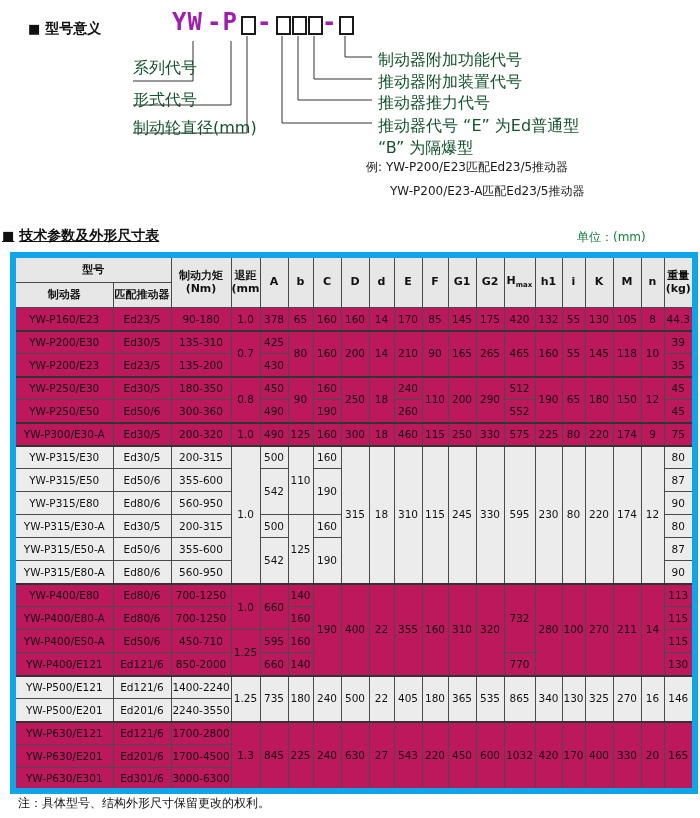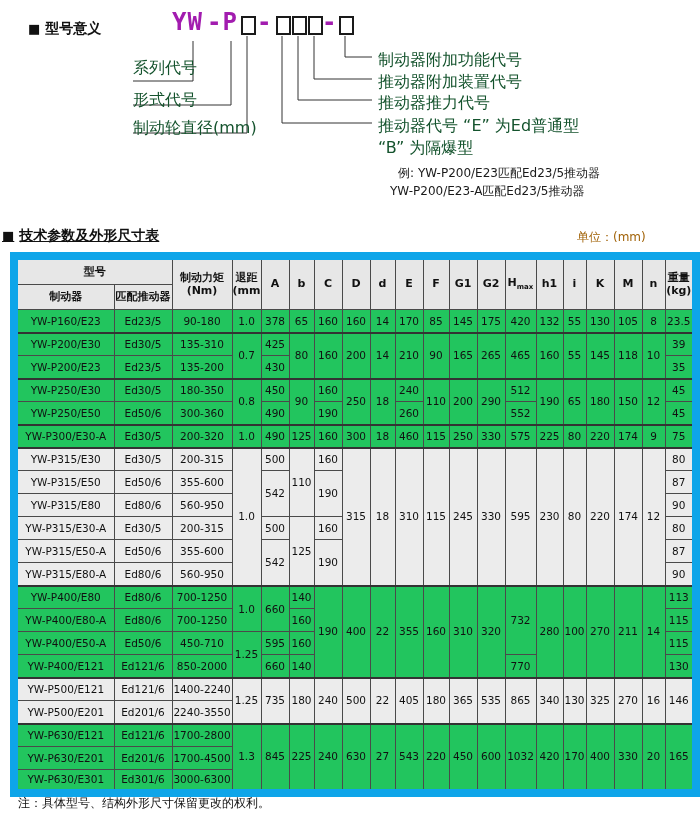--- a/index.html
+++ b/index.html
@@ -2,42 +2,42 @@
 <html><head>
 <meta charset="utf-8">
 <style>
   html,body{margin:0;padding:0;}
   body{
     width:700px;height:818px;position:relative;background:#ffffff;
     font-family:"DejaVu Sans",sans-serif;color:#111;overflow:hidden;
   }
   .section-title{position:absolute;font-size:14px;font-weight:bold;color:#111;white-space:nowrap;}
   .section-title .bullet{margin-right:5px;font-size:13px;}
-  .unit-label{position:absolute;font-size:12px;color:#a16207;white-space:nowrap;}
+  .unit-label{position:absolute;font-size:12px;color:#15803d;white-space:nowrap;}
 
   
   .code-char{position:absolute;top:10px;font-family:"DejaVu Sans Mono",monospace;
     font-size:24px;font-weight:bold;color:#a21caf;letter-spacing:1px;line-height:1;}
   .code-box{position:absolute;top:16px;width:11px;height:15px;border:2px solid #1a1a1a;background:#fff;}
   .diagram-lines{position:absolute;left:0;top:0;pointer-events:none;}
   .dlabel{position:absolute;font-size:16px;color:#14532d;white-space:nowrap;line-height:1.2;}
   .dexample{position:absolute;font-size:12px;color:#1a1a1a;white-space:nowrap;}
 
   
   .watermark{position:absolute;left:140px;top:346px;pointer-events:none;opacity:.85;}
 
   
   table.spec{position:absolute;left:10px;top:252px;width:682px;
-    border-collapse:collapse;table-layout:fixed;border:8px solid #0ea5e9;}
+    border-collapse:collapse;table-layout:fixed;border:6px solid #0ea5e9;}
   table.spec th,table.spec td{
     border:1px solid #4a4a4a;text-align:center;vertical-align:middle;
     padding:0;font-size:10.5px;color:#111;white-space:pre-line;overflow:hidden;line-height:1.15;}
   table.spec thead th{background:#e7e7e7;font-weight:bold;height:24px;font-size:11px;}
   table.spec thead sub{font-size:7px;}
-  table.spec tbody tr{height:23px;background:#22c55e;}
+  table.spec tbody tr{height:23px;background:#be185d;}
   table.spec tbody tr.gray{background:#ececec;}
   table.spec tbody tr.gs td{border-top:2px solid #333;}
   .note{position:absolute;font-size:12px;color:#111;white-space:nowrap;}
 </style>
 </head>
 <body>
 
 <div class="section-title" style="left:18px;top:20px;margin-left:10px;">
   <span class="bullet">■</span><span>型号意义</span>
 </div>
@@ -67,21 +67,21 @@
 <div class="dlabel" style="left:133px;top:58px;">系列代号</div>
 <div class="dlabel" style="left:133px;top:90px;">形式代号</div>
 <div class="dlabel" style="left:133px;top:118px;">制动轮直径(mm)</div>
 
 <div class="dlabel" style="left:378px;top:50px;">制动器附加功能代号</div>
 <div class="dlabel" style="left:378px;top:72px;">推动器附加装置代号</div>
 <div class="dlabel" style="left:378px;top:93px;">推动器推力代号</div>
 <div class="dlabel" style="left:378px;top:116px;">推动器代号 “E” 为Ed普通型</div>
 <div class="dlabel" style="left:378px;top:138px;">“B” 为隔爆型</div>
 
-<div class="dexample" style="left:366px;top:165px;margin-left:32px;">
+<div class="dexample" style="left:366px;top:159px;">
   <span>例:</span>
   <span>YW-P200/E23匹配Ed23/5推动器</span>
 </div>
 <div class="dexample" style="left:390px;top:183px;">
   <span>YW-P200/E23-A匹配Ed23/5推动器</span>
 </div>
 
 <div class="section-title" style="left:2px;top:227px;text-decoration:underline;">
   <span class="bullet">■</span><span>技术参数及外形尺寸表</span>
 </div>
@@ -158,21 +158,21 @@
         <td>170</td>
         <td>85</td>
         <td>145</td>
         <td>175</td>
         <td>420</td>
         <td>132</td>
         <td>55</td>
         <td>130</td>
         <td>105</td>
         <td>8</td>
-        <td>23.5</td>
+        <td>44.3</td>
       </tr>
       <tr class="gs">
         <td>YW-P200/E30</td>
         <td>Ed30/5</td>
         <td>135-310</td>
         <td rowspan="2">0.7</td>
         <td>425</td>
         <td rowspan="2">80</td>
         <td rowspan="2">160</td>
         <td rowspan="2">200</td>

